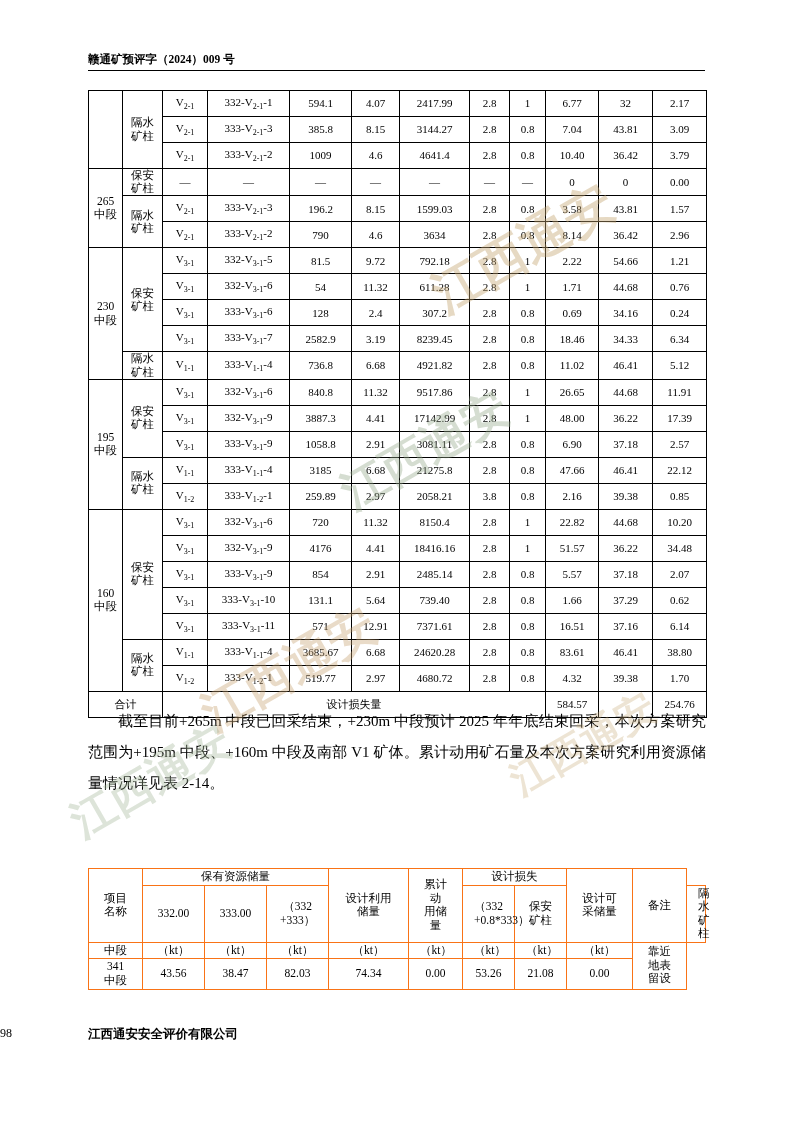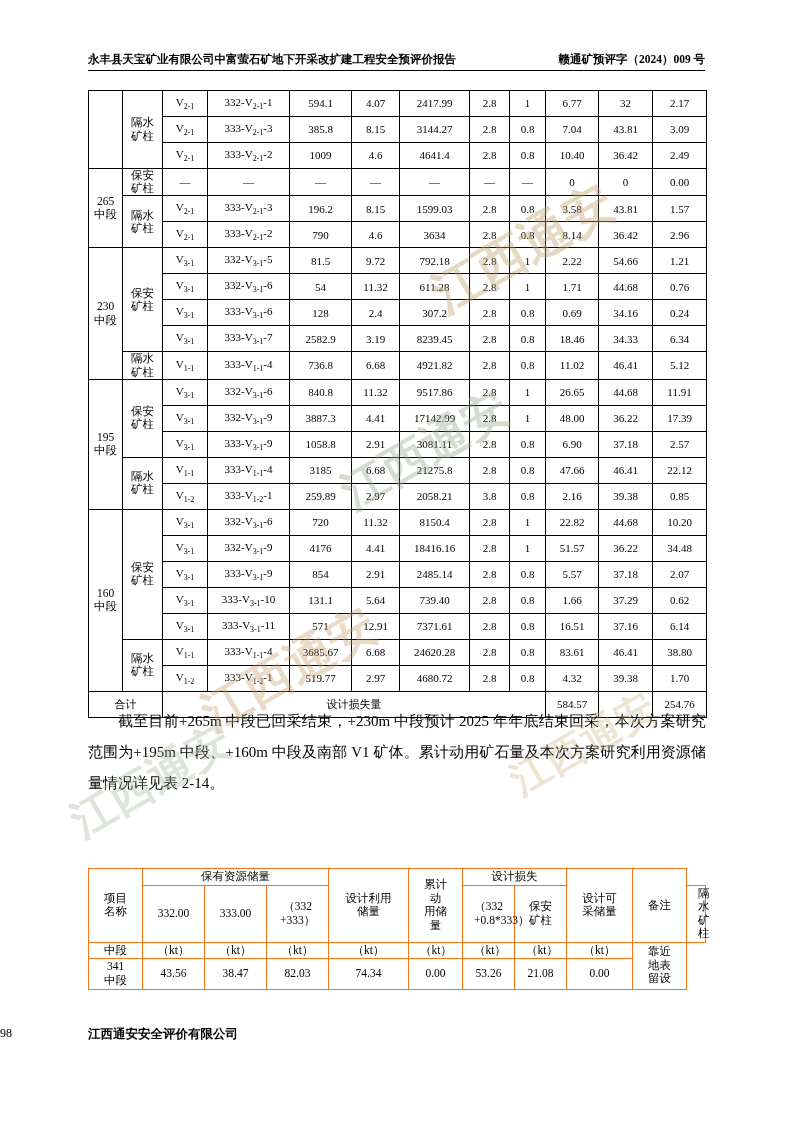--- a/index.html
+++ b/index.html
@@ -183,21 +183,20 @@
   .wm3 { left: 190px; top: 690px; font-size: 48px; color: rgba(196,160,110,0.38); }
   .wm4 { left: 60px;  top: 800px; font-size: 44px; color: rgba(160,180,150,0.36); }
   .wm5 { left: 500px; top: 760px; font-size: 40px; color: rgba(196,164,112,0.30); }
 </style>
 </head>
 <body>
 
 <div class="page">
 
   <div class="header">
-    <div class="left">永丰县天宝矿业有限公司中富萤石矿地下开采改扩建工程安全预评价报告</div>
     <div class="right">赣通矿预评字（2024）009 号</div>
   </div>
 
   <div class="tbl-wrap">
     <table class="main">
       <colgroup>
         <col class="c0">
           <col class="c1">
           <col class="c2">
           <col class="c3">
@@ -240,21 +239,21 @@
           <tr>
             <td>V<sub>2-1</sub></td>
             <td>333-V<sub>2-1</sub>-2</td>
             <td>1009</td>
             <td>4.6</td>
             <td>4641.4</td>
             <td>2.8</td>
             <td>0.8</td>
             <td>10.40</td>
             <td>36.42</td>
-            <td>2.49</td>
+            <td>3.79</td>
           </tr>
           <tr>
             <td rowspan="3" class="vcell twoline">265<br>中段</td>
             <td rowspan="1" class="vcell twoline">保安<br>矿柱</td>
             <td>—</td>
             <td>—</td>
             <td>—</td>
             <td>—</td>
             <td>—</td>
             <td>—</td>

